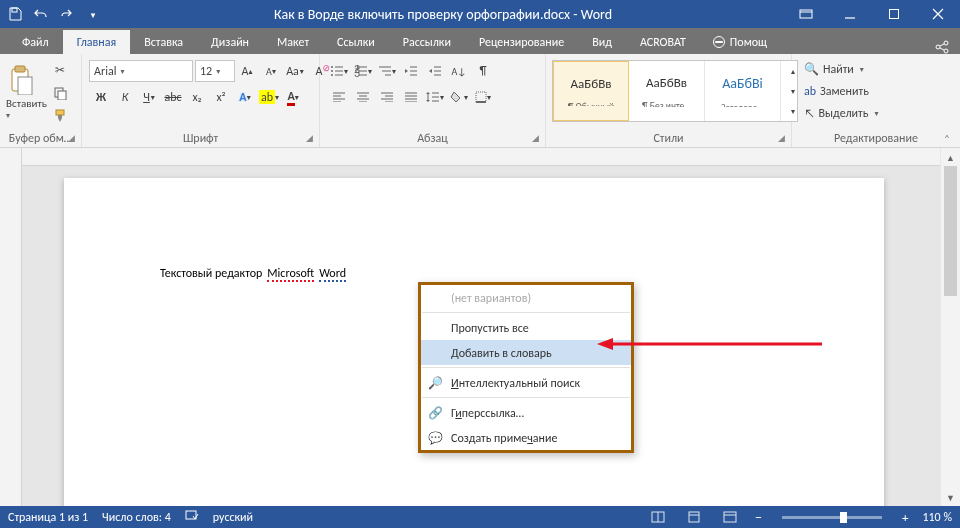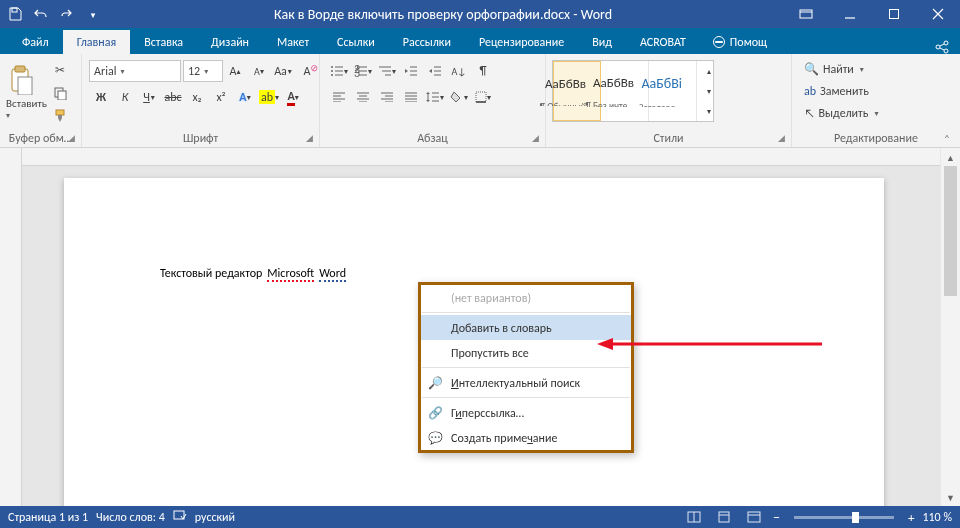--- a/index.html
+++ b/index.html
@@ -3,41 +3,41 @@
 <meta charset="utf-8">
 <style>
 *{box-sizing:border-box;margin:0;padding:0;font-family:"Segoe UI",Calibri,Arial,sans-serif;font-size:12px;user-select:none}
 html,body{width:960px;height:528px;overflow:hidden;background:#fff}
 .titlebar{height:28px;background:#2b579a;color:#fff;display:flex;align-items:center}
 .titlebar .qat{display:flex;align-items:center;padding-left:6px;gap:8px}
 .titlebar .qat div{width:18px;height:18px;display:flex;align-items:center;justify-content:center;color:#fff}
 .titlebar .title{flex:1;text-align:center;font-size:14px}
 .titlebar .winbtns{display:flex}
 .titlebar .winbtns div{width:44px;height:28px;display:flex;align-items:center;justify-content:center}
-.ribbon-tabs{height:26px;background:#0369a1;display:flex;align-items:flex-end;padding-left:8px;color:#fff}
+.ribbon-tabs{height:26px;background:#737373;display:flex;align-items:flex-end;padding-left:8px;color:#fff}
 .ribbon-tabs .tab{padding:5px 14px;font-size:12px;cursor:pointer}
 .ribbon-tabs .tab.file{background:transparent;color:#fff}
 .ribbon-tabs .tab.active{background:#f3f3f3;color:#2b579a}
 .ribbon-tabs .spacer{flex:1}
 .ribbon-tabs .help{padding:5px 12px;display:flex;align-items:center;gap:4px}
 .ribbon-tabs .help svg{vertical-align:middle}
 .ribbon-tabs .share{width:36px;display:flex;align-items:center;justify-content:center}
 .ribbon{height:94px;background:#f3f3f3;border-bottom:1px solid #d4d4d4;display:flex;position:relative}
 .group{border-right:1px solid #e1e1e1;display:flex;flex-direction:column;padding:2px 4px 0}
 .group-body{flex:1;display:flex;align-items:flex-start}
 .group-label{height:16px;font-size:10.5px;color:#666;text-align:center;position:relative}
 .group-label .launcher{position:absolute;right:2px;top:1px;font-size:9px;color:#888}
 .btn{display:inline-flex;align-items:center;justify-content:center;min-width:22px;height:22px;border:1px solid transparent;color:#444;cursor:pointer;margin:0 1px}
 .bigbtn{width:44px;display:flex;flex-direction:column;align-items:flex-start;justify-content:center;padding:4px 2px;cursor:pointer}
 .bigbtn .lbl{font-size:11px;color:#444;margin-top:2px}
 .font-row{display:flex;align-items:center;height:24px;margin-bottom:2px}
 .combo{height:22px;border:1px solid #c6c6c6;background:#fff;display:flex;align-items:center;padding:0 4px;font-size:11px;color:#444}
 .combo .arr{margin-left:4px;font-size:8px;color:#666}
 .styles-gal{display:flex;border:1px solid #c6c6c6;background:#fff;height:62px}
-.style-item{width:48px;border-right:1px solid #e6e6e6;display:flex;flex-direction:column;align-items:flex-end;justify-content:center;padding:14px}
+.style-item{width:76px;border-right:1px solid #e6e6e6;display:flex;flex-direction:column;align-items:center;justify-content:center;padding:14px}
 .style-item.sel{border:1px solid #f0c869;background:#fdf4dd}
 .style-prev{font-size:13px;color:#333}
 .style-prev.blue{color:#2e74b5;font-size:14px}
 .style-name{font-size:9.5px;color:#666;margin-top:10px;white-space:nowrap;overflow:hidden;max-width:60px}
 .edit-col{display:flex;flex-direction:column;padding:3px 6px;gap:2px}
 .edit-item{display:flex;align-items:center;gap:4px;height:20px;font-size:11px;color:#444;cursor:pointer;padding:0 2px}
 .edit-item .arr{font-size:8px;color:#666;margin-left:2px}
 .ruler-v{position:absolute;left:0;top:148px;width:22px;bottom:22px;background:#f3f3f3;border-right:1px solid #d4d4d4}
 .doc-shadow-area{position:absolute;left:22px;right:20px;top:148px;bottom:22px;background:#e6e6e6;overflow:hidden}
 .ruler-h{height:18px;background:#f3f3f3;border-bottom:1px solid #d4d4d4;margin:0 0 0 0}
@@ -48,21 +48,21 @@
 .context-menu{position:absolute;background:#fff;border:3px solid #a16207;box-shadow:2px 3px 8px rgba(0,0,0,.25);width:216px}
 .cm-item{height:25px;display:flex;align-items:center;padding-left:30px;font-size:12px;color:#333;position:relative;cursor:pointer}
 .cm-item.disabled{color:#aaa}
 .cm-item.hi{background:#cde0f3}
 .cm-sep{height:1px;background:#e1e1e1;margin:2px 1px}
 .cm-icon{position:absolute;left:7px;width:16px;text-align:center;font-size:12px;color:#555}
 .arrow-red{position:absolute}
 .scrollbar-v{position:absolute;right:0;top:148px;width:20px;bottom:22px;background:#f3f3f3;border-left:1px solid #e6e6e6}
 .scrollbar-v .thumb{position:absolute;left:3px;right:3px;top:18px;height:130px;background:#cdcdcd}
 .scrollbar-v .arr-btn{position:absolute;left:0;right:0;height:18px;display:flex;align-items:center;justify-content:center;color:#666;font-size:9px}
-.statusbar{position:absolute;left:0;right:0;bottom:0;height:22px;background:#2b579a;color:#fff;display:flex;align-items:center;font-size:11px;padding:0 8px;gap:8px}
+.statusbar{position:absolute;left:0;right:0;bottom:0;height:22px;background:#2b579a;color:#fff;display:flex;align-items:center;font-size:11px;padding:0 8px;gap:14px}
 .statusbar .spacer{flex:1}
 .statusbar .viewbtn{width:22px;height:16px;display:flex;align-items:center;justify-content:center;opacity:.85}
 .zoom-slider{width:100px;height:3px;background:rgba(255,255,255,.45);position:relative;margin:0 6px}
 .zoom-slider .knob{position:absolute;width:7px;height:11px;background:#fff;top:-4px;left:58px}
 .ribbon-collapse{position:absolute;right:4px;bottom:2px;font-size:11px;color:#777;width:18px;text-align:center}
 .u{text-decoration:underline}
 </style>
 </head>
 <body>
 
@@ -169,21 +169,21 @@
             </svg>
           </div>
       </div>
     </div>
     <div class="group-label"><span>Буфер обм…</span><span class="launcher">◢</span></div>
   </div>
 
   <div class="group" style="width:238px">
     <div class="group-body" style="flex-direction:column;padding:3px 3px 0">
       <div class="font-row">
-        <div class="combo" style="width:92px">
+        <div class="combo" style="width:104px">
             <span>Arial</span>
             <span class="arr">▾</span>
           </div>
         <div class="combo" style="width:40px;margin-left:2px">
             <span>12</span>
             <span class="arr">▾</span>
           </div>
         <div class="btn" style="font-size:12px">A<span style="font-size:8px">▴</span></div>
         <div class="btn" style="font-size:10px">A<span style="font-size:8px">▾</span></div>
         <div class="btn">Aa<span style="font-size:8px;margin-left:1px">▾</span></div>
@@ -391,25 +391,25 @@
       <span class="sq-red">Microsoft</span>
       <span class="sq-blue">Word</span>
     </div>
   </div>
 
   <div class="context-menu" style="left:396px;top:134px">
     <div class="cm-item disabled">
         <span>(нет вариантов)</span>
       </div>
     <div class="cm-sep"></div>
+    <div class="cm-item">
+        <span>Пропустить все</span>
+      </div>
     <div class="cm-item hi">
         <span>Добавить в словарь</span>
-      </div>
-    <div class="cm-item">
-        <span>Пропустить все</span>
       </div>
     <div class="cm-sep"></div>
     <div class="cm-item">
         <span class="cm-icon">🔎</span>
         <span><span class="u">И</span>нтеллектуальный поиск</span>
       </div>
     <div class="cm-sep"></div>
     <div class="cm-item">
         <span class="cm-icon">🔗</span>
         <span>Г<span class="u">и</span>перссылка…</span>

